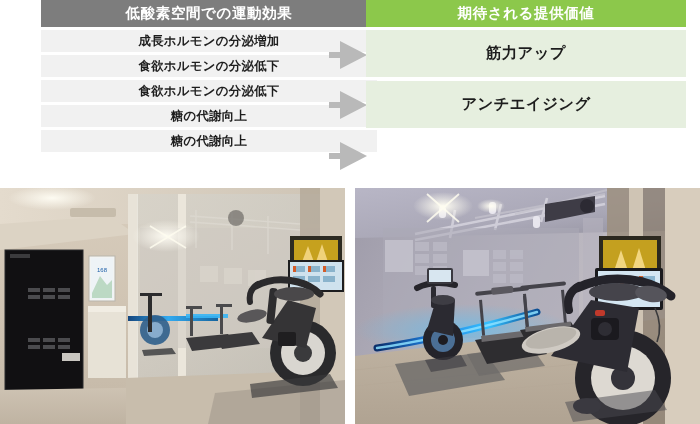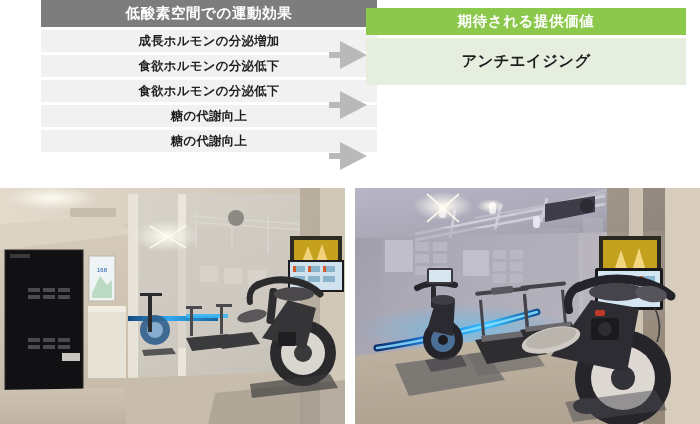--- a/index.html
+++ b/index.html
@@ -8,21 +8,21 @@
     background: #ffffff;
     font-family: "Liberation Sans", "DejaVu Sans", sans-serif;
     overflow: hidden;
   }
   #root { position: relative; width: 700px; height: 424px; background: #fff; }
 
   
   .table-area { position: absolute; left: 0; top: 0; width: 700px; height: 186px; }
 
   .col-left  { position: absolute; left: 0px;   top: 0px; width: 336px; margin-left: 41px; }
-  .col-right { position: absolute; left: 366px; top: 8px; width: 320px; }
+  .col-right { position: absolute; left: 366px; top: 0px; width: 320px; }
 
   .hdr {
     height: 27px;
     display: flex; align-items: center; justify-content: center;
     color: #ffffff;
     font-size: 14.5px;
     font-weight: 700;
     letter-spacing: 0.6px;
     line-height: 1;
     white-space: nowrap;
@@ -110,20 +110,21 @@
         <div class="head"></div>
     </div>
     <div class="arrow arrow-3">
       <div class="tail"></div>
         <div class="head"></div>
     </div>
 
     <div class="col-right">
       <div class="hdr hdr-green">期待される提供価値</div>
       <div class="rows-right">
+        <div class="row-r">筋力アップ</div>
         <div class="row-r">アンチエイジング</div>
       </div>
     </div>
 
   </div>
 
   <div class="photos">
 
     <div class="photo photo-left">
       <svg viewBox="0 0 345 236" preserveAspectRatio="none">

